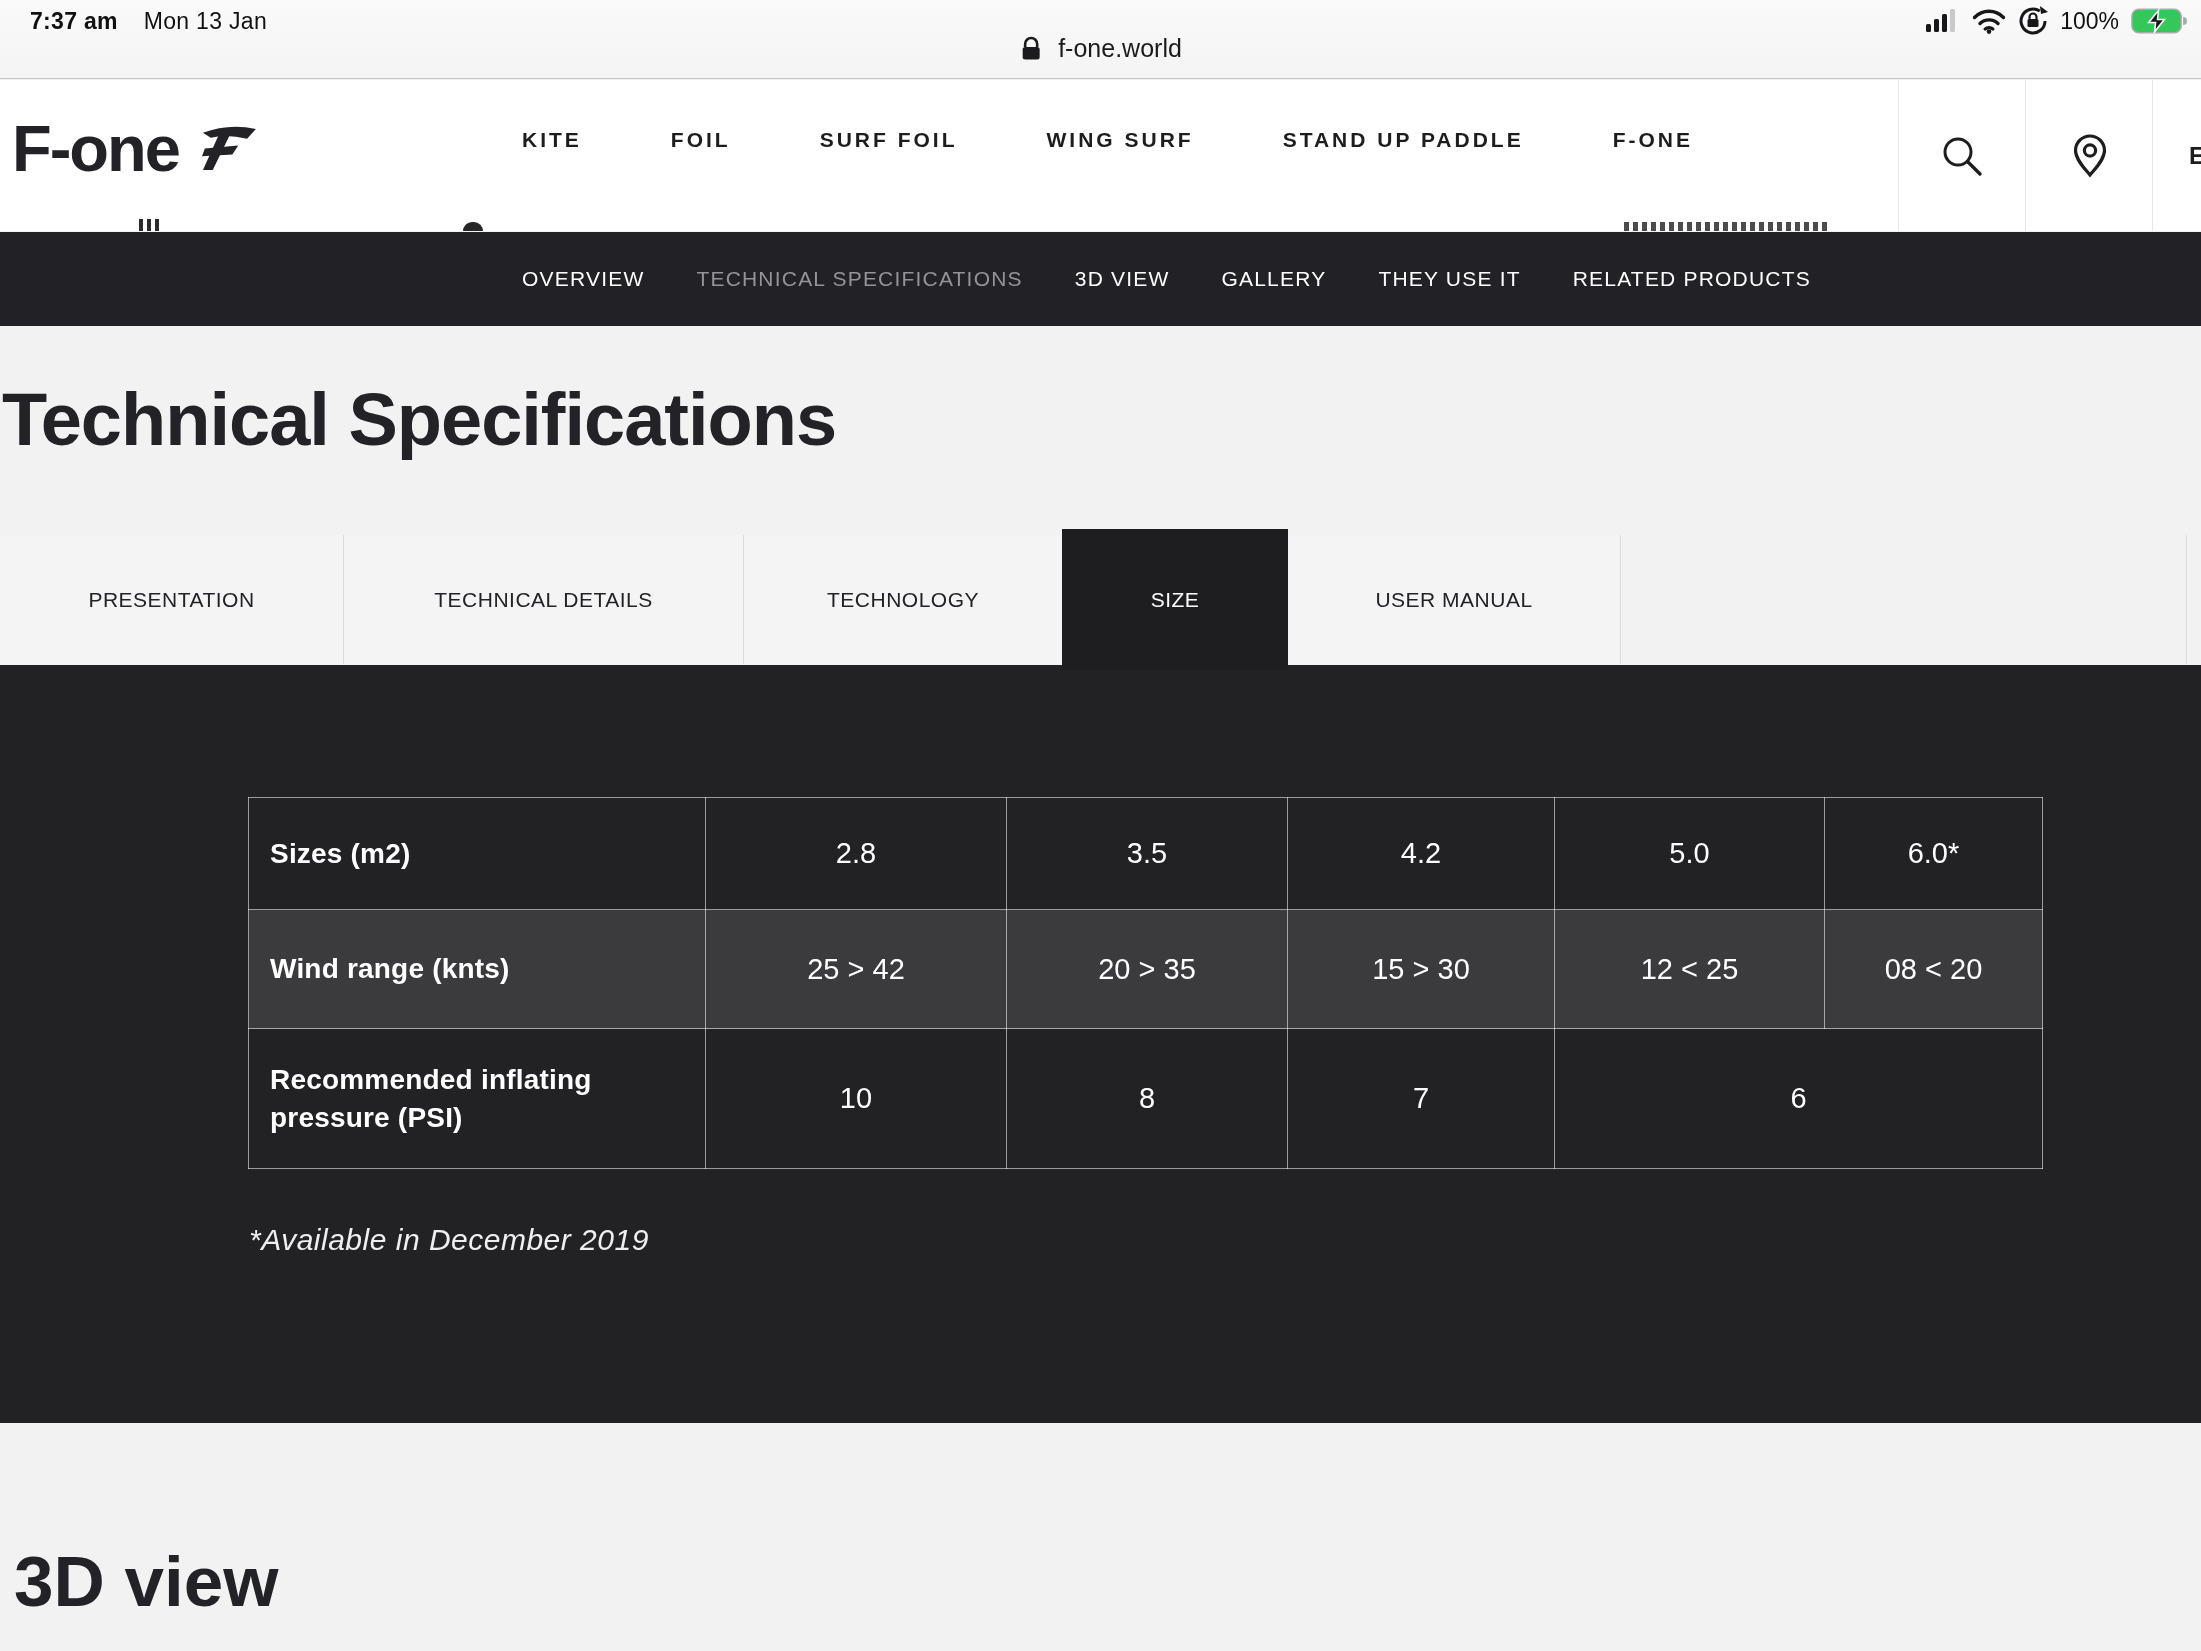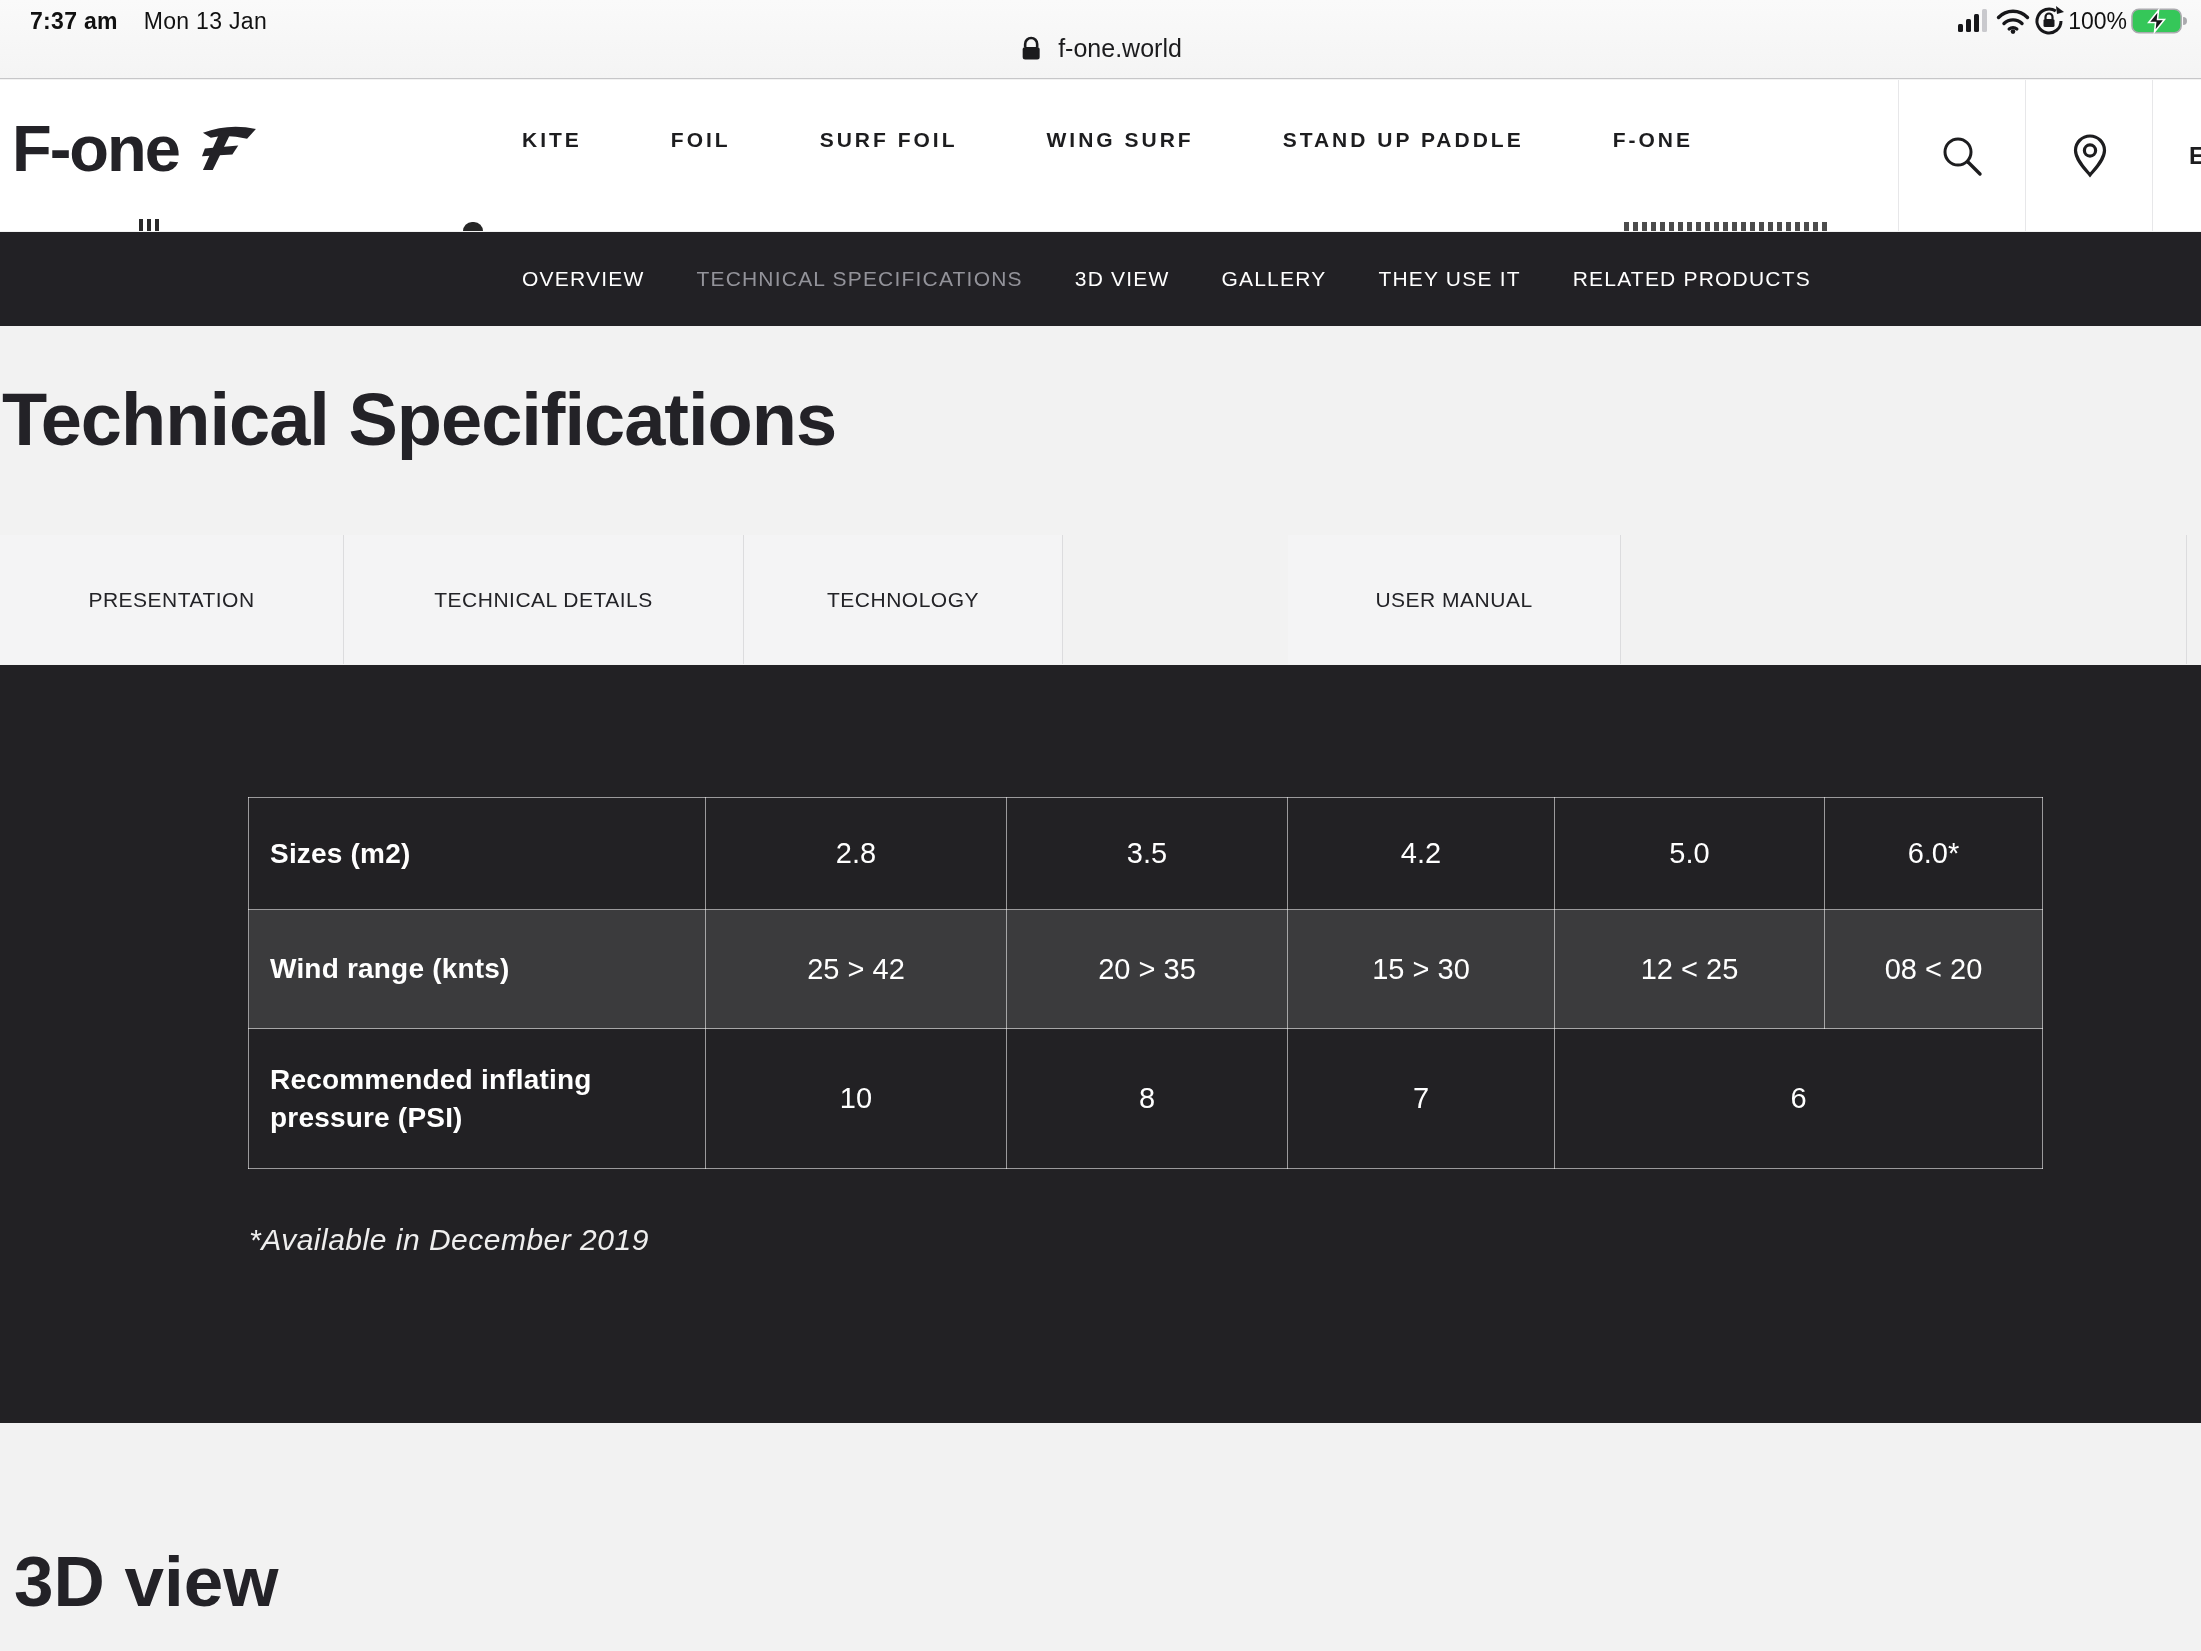--- a/index.html
+++ b/index.html
@@ -11,21 +11,21 @@
     position:absolute; left:0; top:0; width:2202px; height:79px;
     background:linear-gradient(#fafafa,#f4f4f4);
     border-bottom:1px solid #c6c6c8;
   }
   .status-left {
     position:absolute; left:30px; top:8px; font-size:23px; font-weight:700; color:#111;
     letter-spacing:0.3px;
   }
   .status-left .date { font-weight:400; margin-left:26px; }
   .status-right {
-    position:absolute; right:14px; top:6px; display:flex; align-items:center; gap:4px;
+    position:absolute; right:14px; top:6px; display:flex; align-items:center; gap:12px;
   }
   .battery-pct { font-size:23px; color:#111; }
   .url-field {
     position:absolute; left:50%; top:34px; transform:translateX(-50%);
     display:flex; align-items:center; gap:16px; font-size:25px; color:#1b1b1d;
   }
 
   
   .mainnav {
     position:absolute; left:0; top:80px; width:2202px; height:151px; background:#ffffff;
@@ -201,20 +201,21 @@
 </div>
 
 <div class="heading-section">
   <h1 class="page-title">Technical Specifications</h1>
 </div>
 
 <div class="tabstrip">
   <div class="tab tab-0">PRESENTATION</div>
   <div class="tab tab-1">TECHNICAL DETAILS</div>
   <div class="tab tab-2">TECHNOLOGY</div>
+  <div class="tab tab-3 active">SIZE</div>
   <div class="tab tab-4">USER MANUAL</div>
   <div class="right-rule"></div>
 </div>
 
 <div class="dark-section">
   <table class="spec">
     <colgroup>
       <col style="width:457px">
         <col style="width:301px">
         <col style="width:281px">

